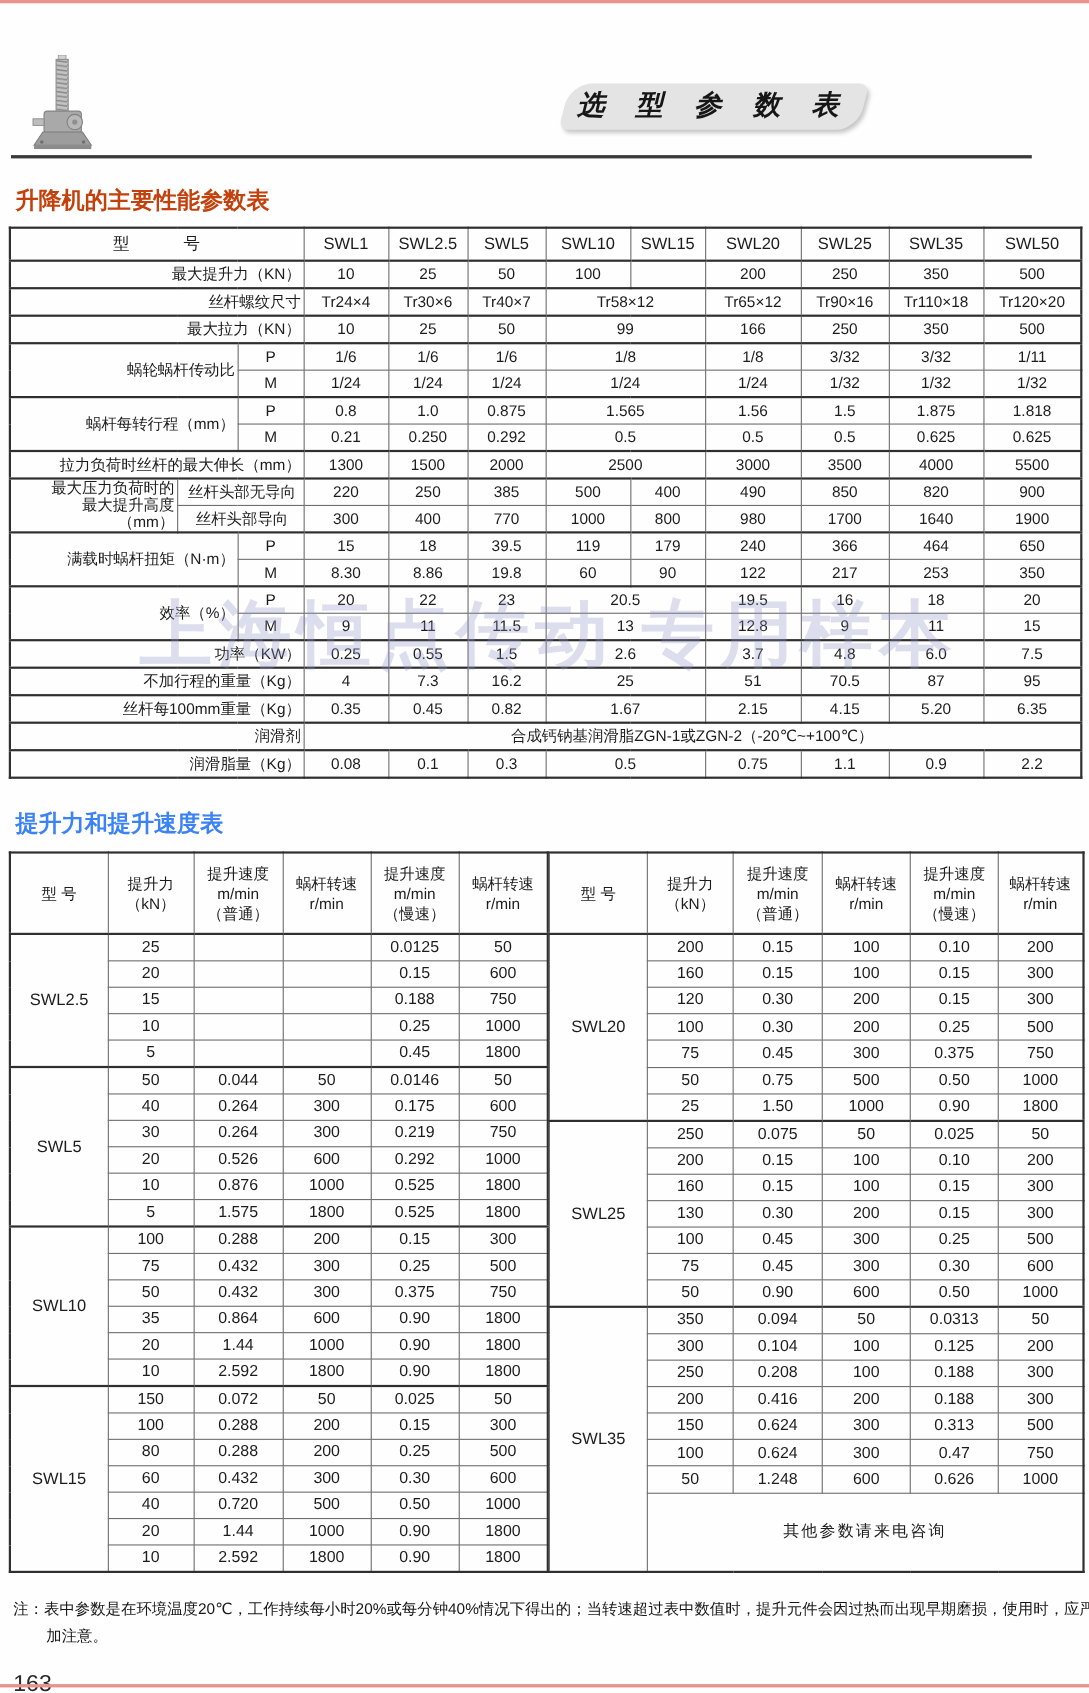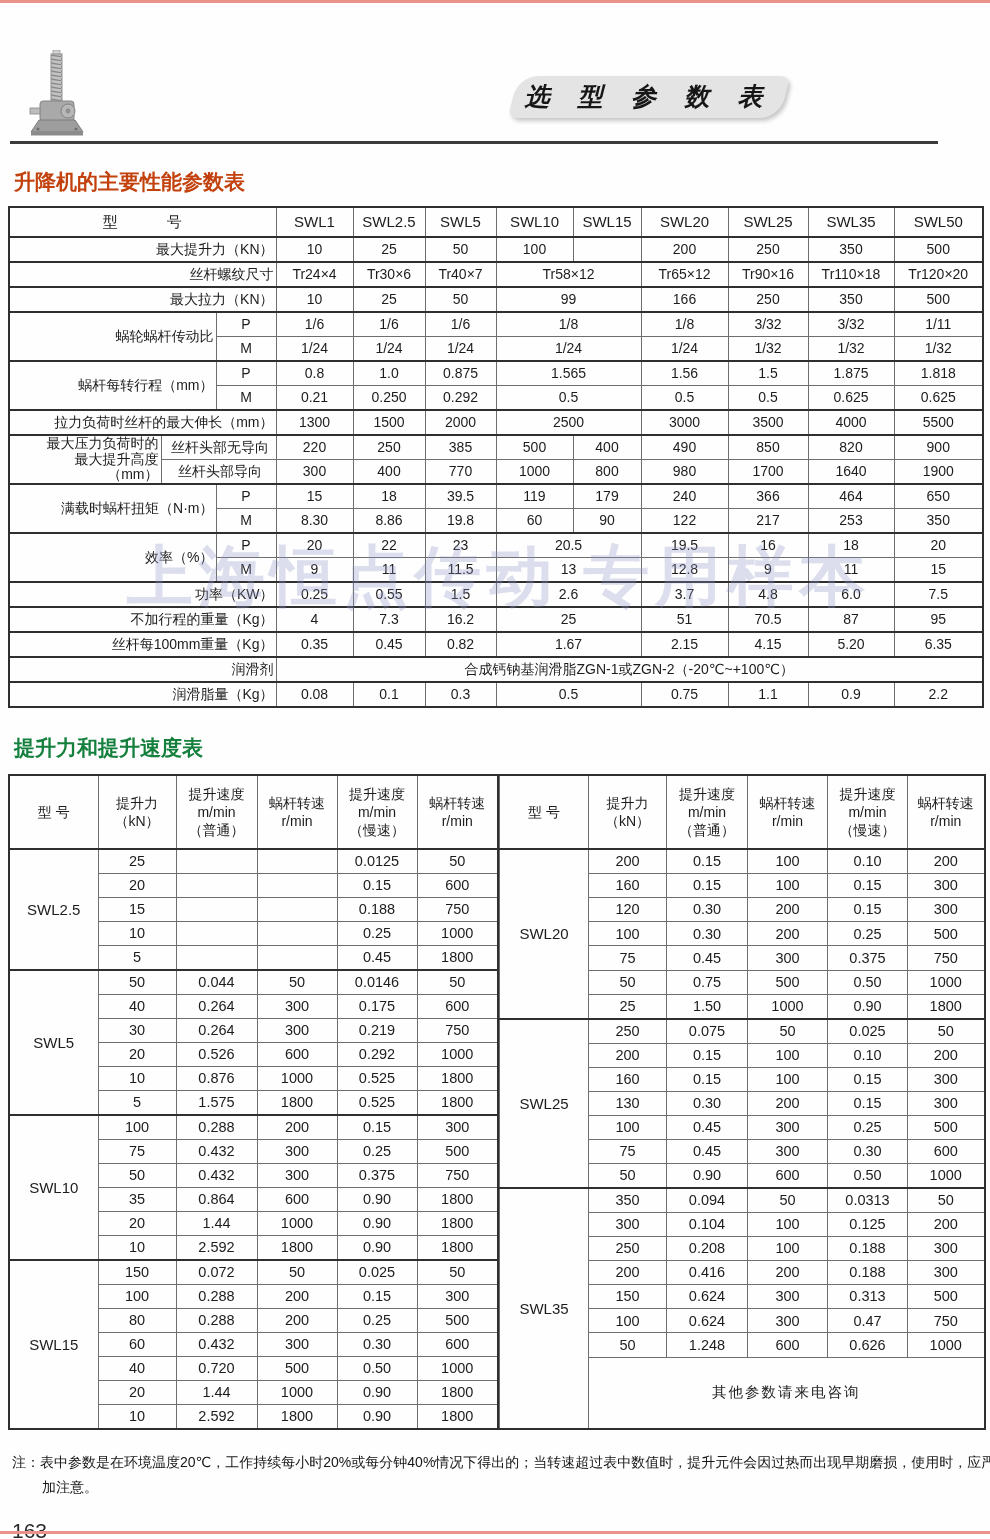--- a/index.html
+++ b/index.html
@@ -19,21 +19,21 @@
     transform:skewX(-14deg);box-shadow:3px 3px 4px rgba(0,0,0,.22);
   }
   .banner-text{
     display:block;transform:skewX(14deg);text-align:center;line-height:42px;
     font-weight:bold;font-style:italic;font-size:25px;letter-spacing:11px;color:#161616;
     font-family:"Liberation Serif","DejaVu Serif",serif;
   }
   .hrule{position:absolute;left:10px;top:141px;width:928px;height:3px;background:#3b3b3b;}
 
   .sec-title{margin:20px 0 10px 14px;font-size:21px;font-weight:bold;color:#c2410c;}
-  .sec-title2{margin:26px 0 12px 14px;font-size:21px;font-weight:bold;color:#15803d;}
+  .sec-title2{margin:26px 0 12px 14px;font-size:21px;font-weight:bold;color:#3b82f6;}
 
   .watermark{
     position:absolute;top:532px;left:-6px;width:1010px;
     font-size:66px;font-weight:bold;letter-spacing:6px;white-space:nowrap;
     color:rgba(142,148,200,0.30);pointer-events:none;z-index:3;text-align:center;
   }
 
   table{border-collapse:collapse;table-layout:fixed;}
   .dtable{border:2px solid #2f2f2f;margin-left:8px;}
   .dtable td{

